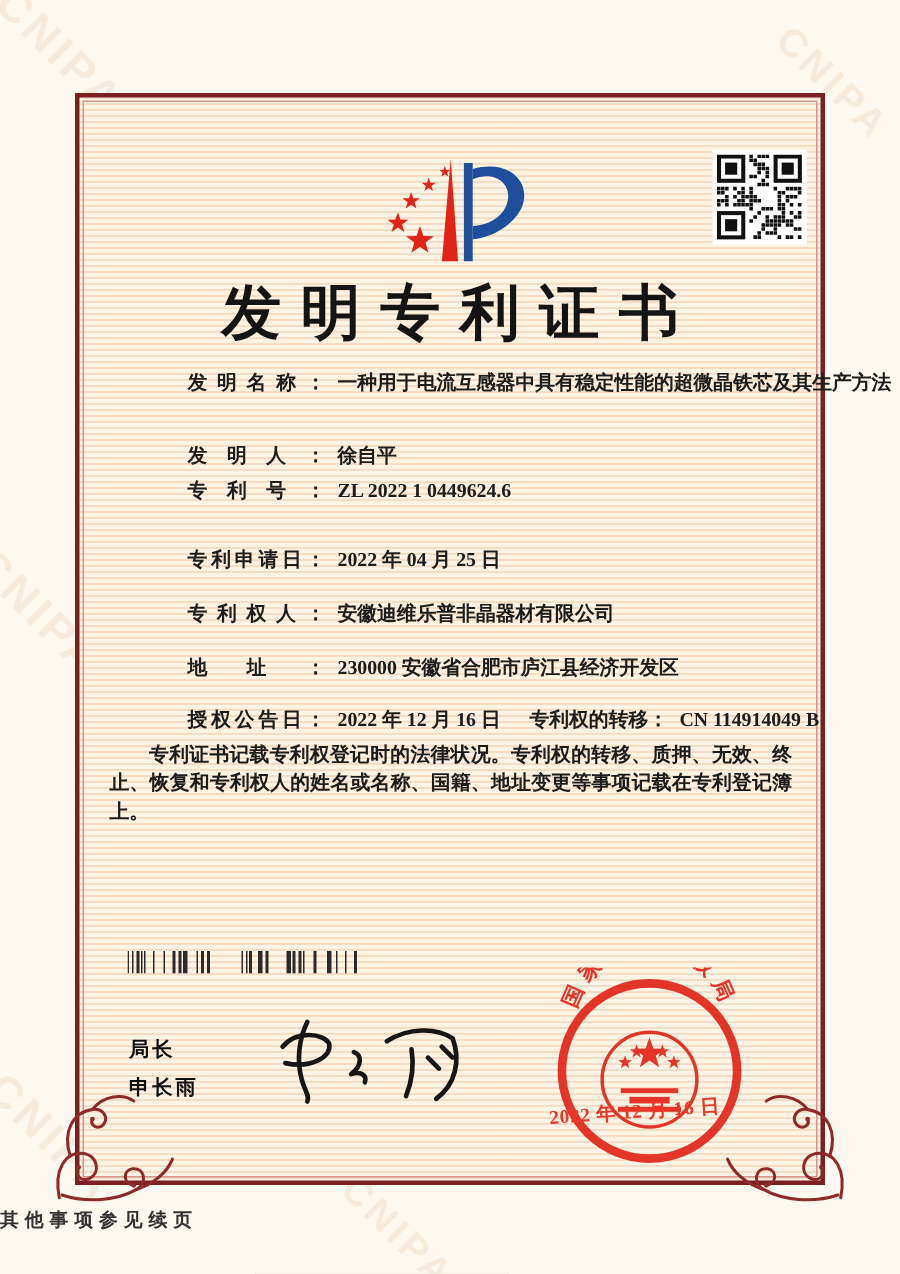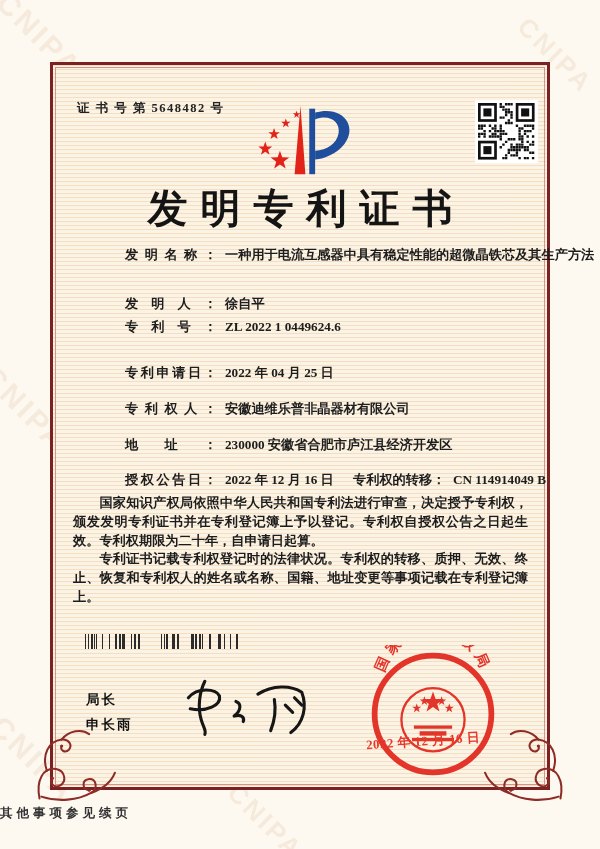--- a/index.html
+++ b/index.html
@@ -89,21 +89,20 @@
       <path d="M30,30 C38,20 52,18 60,24"></path>
       <path d="M62,88 C74,84 84,76 88,66"></path>
     </g>
     <g fill="#8d2b26">
       <circle cx="20" cy="72" r="1.7"></circle>
         <circle cx="60" cy="85" r="1.7"></circle>
         <circle cx="30" cy="37" r="1.7"></circle>
     </g>
   </svg>
 
-  <div class="abs cert-no">证 书 号 第 5648482 号</div>
 
   <svg class="abs" style="left:233px;top:100px;" width="132" height="78" viewBox="0 0 135 78">
     <defs>
       <path id="st" d="M0,-10 L2.35,-3.24 L9.51,-3.09 L3.8,1.24 L5.88,8.09 L0,4 L-5.88,8.09 L-3.8,1.24 L-9.51,-3.09 L-2.35,-3.24 Z"></path>
     </defs>
     <g fill="#e2231a">
       <use href="#st" transform="translate(48,61) scale(1.0)"></use>
       <use href="#st" transform="translate(33,49) scale(0.75)"></use>
       <use href="#st" transform="translate(42,34) scale(0.62)"></use>
       <use href="#st" transform="translate(54,23) scale(0.5)"></use>
@@ -157,21 +156,20 @@
     <span class="flabel">地址：</span><span class="fvalue">230000 安徽省合肥市庐江县经济开发区</span>
   </div>
   <div class="abs field-row" style="top:470px;">
     <span class="flabel">授权公告日：</span><span class="fvalue">2022 年 12 月 16 日</span>
     <span class="row7b">
       <span class="flabel">专利权的转移：</span><span class="fvalue">CN 114914049 B</span>
     </span>
   </div>
 
   <div class="abs paras">
-    <p>国家知识产权局依照中华人民共和国专利法进行审查，决定授予专利权，颁发发明专利证书并在专利登记簿上予以登记。专利权自授权公告之日起生效。专利权期限为二十年，自申请日起算。</p>
     <p>专利证书记载专利权登记时的法律状况。专利权的转移、质押、无效、终止、恢复和专利权人的姓名或名称、国籍、地址变更等事项记载在专利登记簿上。</p>
   </div>
 
   <svg class="abs barcode" viewBox="0 0 154 18" preserveAspectRatio="none">
     <path id="barcode-bars" fill="#2b2b2b" d="M0,0h1v18h-1zM3,0h1v18h-1zM6,0h2v18h-2zM9,0h1v18h-1zM11,0h1v18h-1zM17,0h1v18h-1zM24,0h1v18h-1zM30,0h2v18h-2zM34,0h2v18h-2zM37,0h3v18h-3zM46,0h1v18h-1zM49,0h2v18h-2zM53,0h2v18h-2zM76,0h1v18h-1zM79,0h1v18h-1zM81,0h2v18h-2zM87,0h3v18h-3zM92,0h2v18h-2zM106,0h3v18h-3zM110,0h2v18h-2zM114,0h2v18h-2zM117,0h1v18h-1zM124,0h2v18h-2zM133,0h3v18h-3zM139,0h1v18h-1zM145,0h1v18h-1zM151,0h2v18h-2z"></path>
   </svg>
 
   <div class="abs issuer">
     <div>局长</div>
     <div>申长雨</div>

